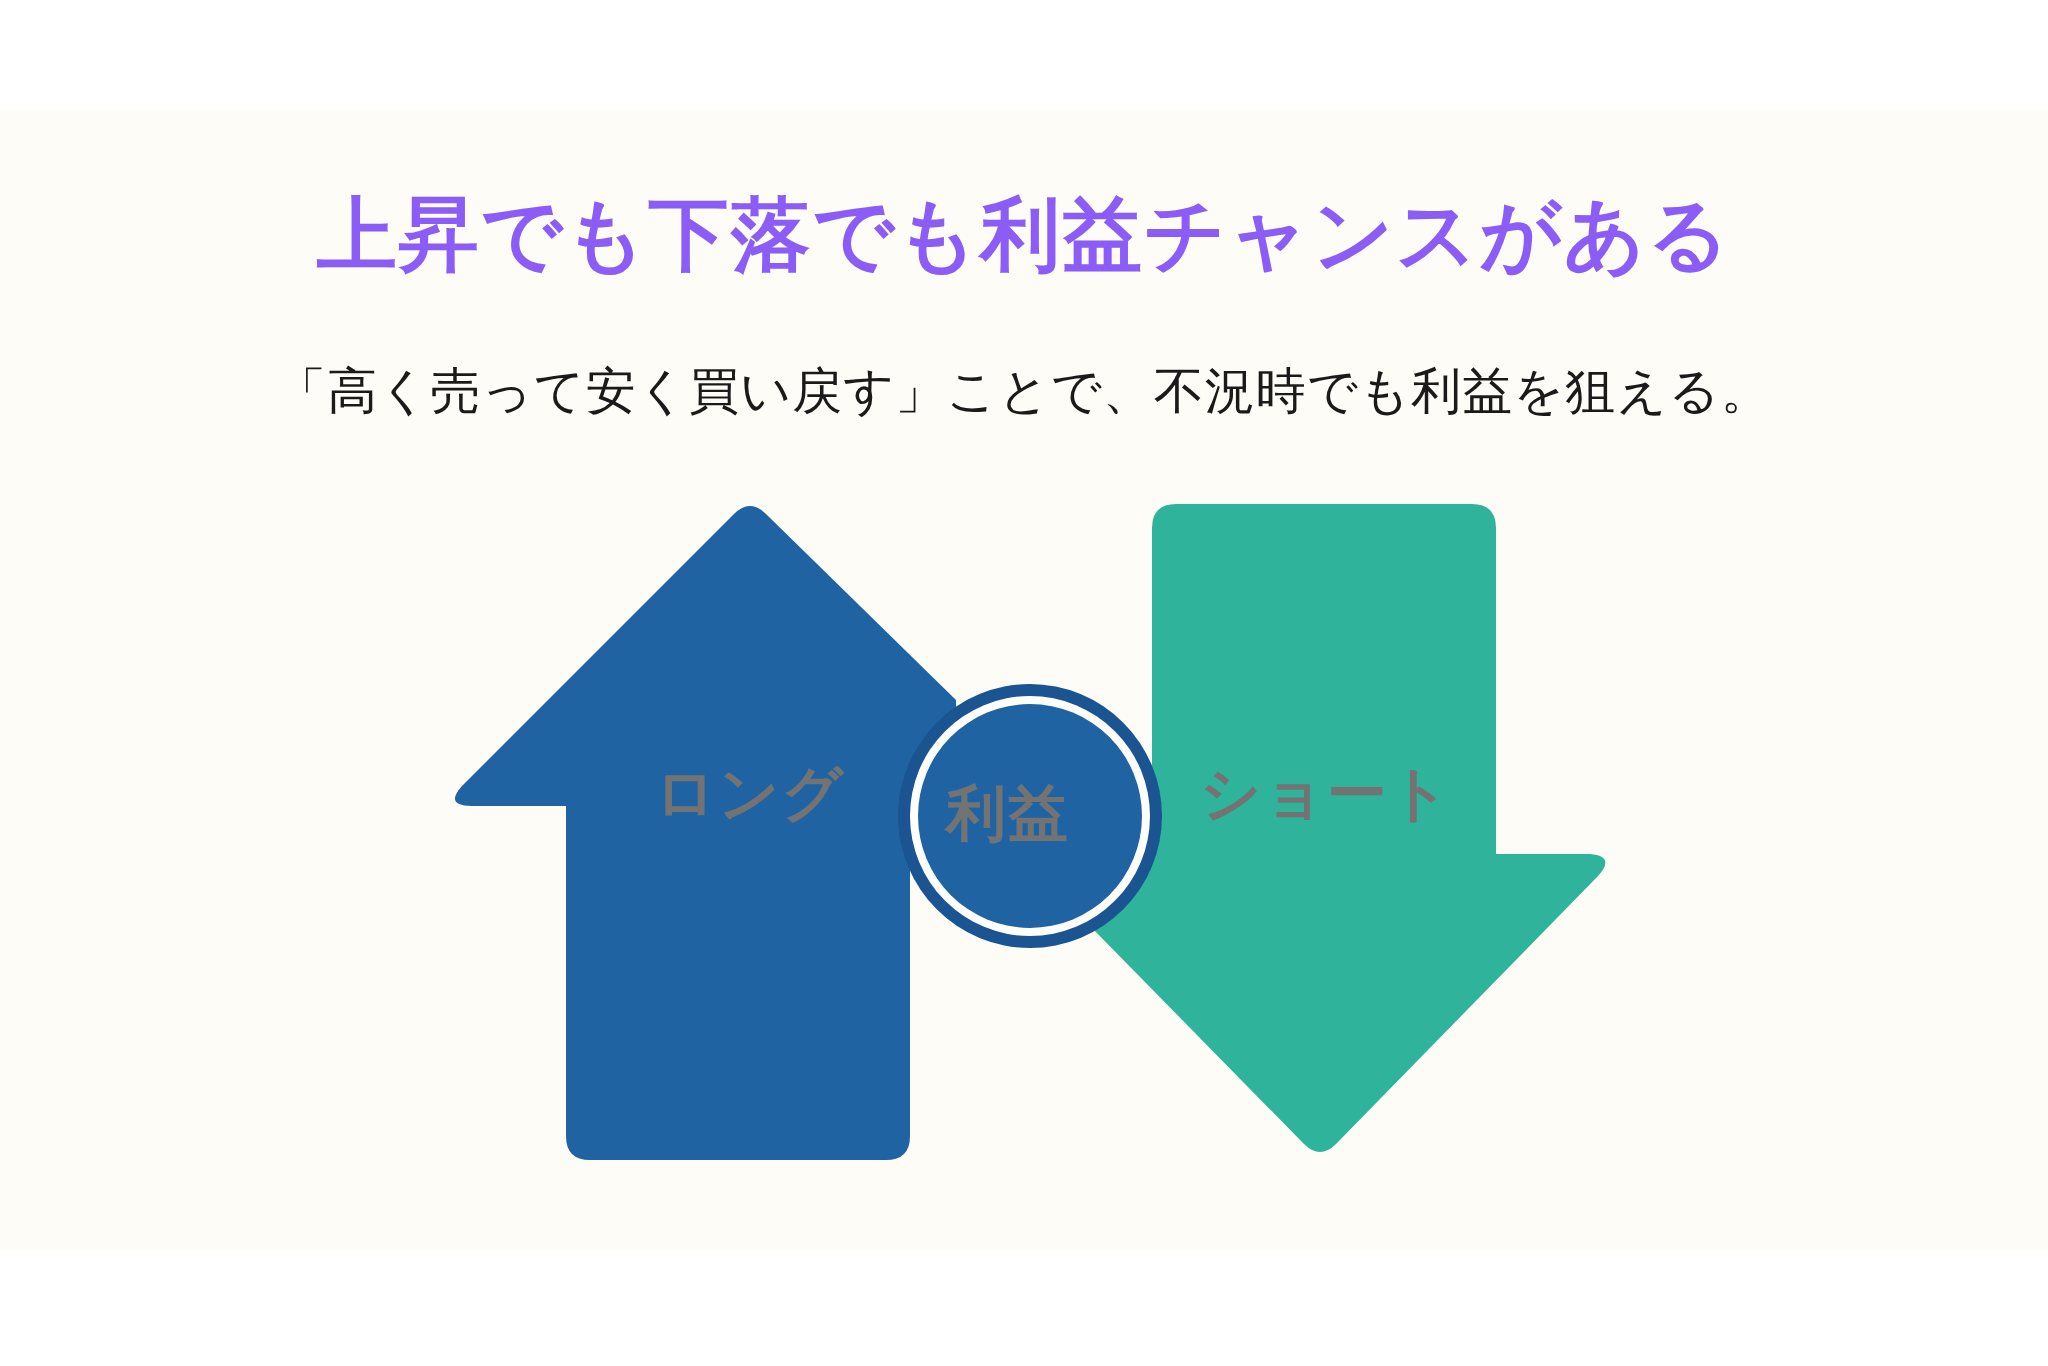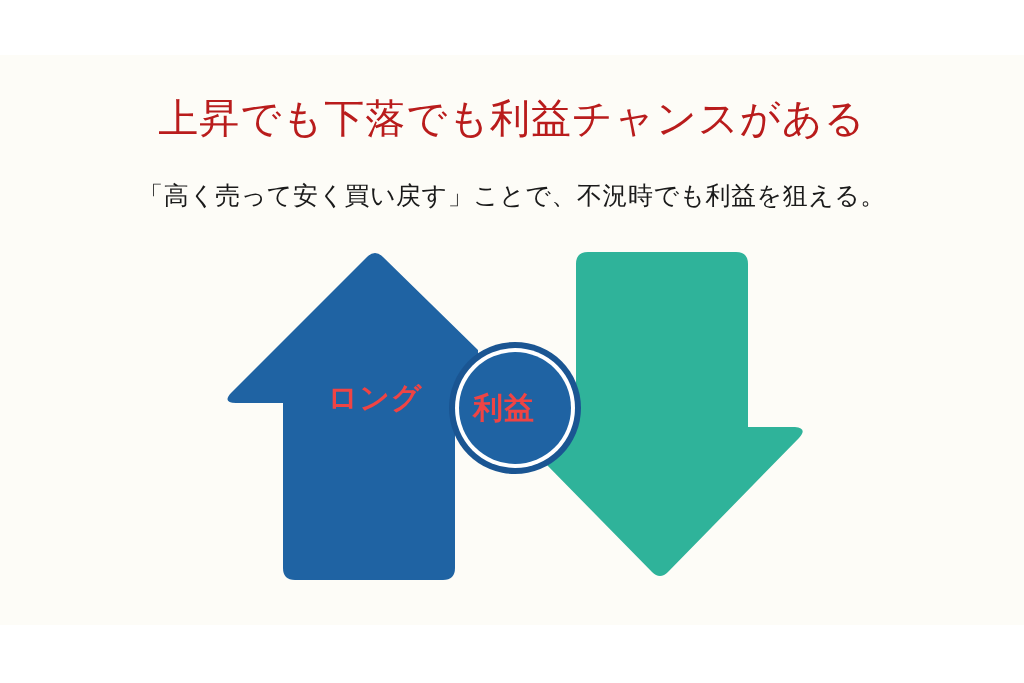--- a/index.html
+++ b/index.html
@@ -22,22 +22,22 @@
       height: 570px;
       background: #fdfcf7;
     }
     .title {
       position: absolute;
       left: 0;
       top: 90px;
       width: 1024px;
       text-align: center;
       font-size: 40px;
-      font-weight: normal;
-      color: #b91c1c;
+      font-weight: bold;
+      color: #8b5cf6;
       letter-spacing: 1px;
       line-height: 56px;
     }
     .subtitle {
       position: absolute;
       left: 0;
       top: 176px;
       width: 1024px;
       text-align: center;
       font-size: 25px;
@@ -46,21 +46,21 @@
       letter-spacing: 0.5px;
     }
     svg.diagram {
       position: absolute;
       left: 0;
       top: 0;
     }
     .label {
       position: absolute;
       text-align: center;
-      color: #ef4444;
+      color: #737373;
       font-weight: bold;
       font-size: 30px;
       line-height: 40px;
       letter-spacing: 1px;
     }
     .label span { display: block; }
     .label-long { left: 290px; top: 378px; width: 170px; }
     .label-short { left: 578px; top: 378px; width: 170px; }
     .label-profit {
       left: 455px; top: 388px; width: 98px;
@@ -90,15 +90,16 @@
     <circle cx="515" cy="408" r="60" fill="#ffffff"></circle>
     <circle cx="515" cy="408" r="56" fill="#1f63a3"></circle>
   </g>
 </svg>
 
 <div class="label label-long">
   <span>ロング</span>
 </div>
 
 <div class="label label-short">
+  <span>ショート</span>
 </div>
 
 <div class="label label-profit">利益</div>
 
 </body></html>

